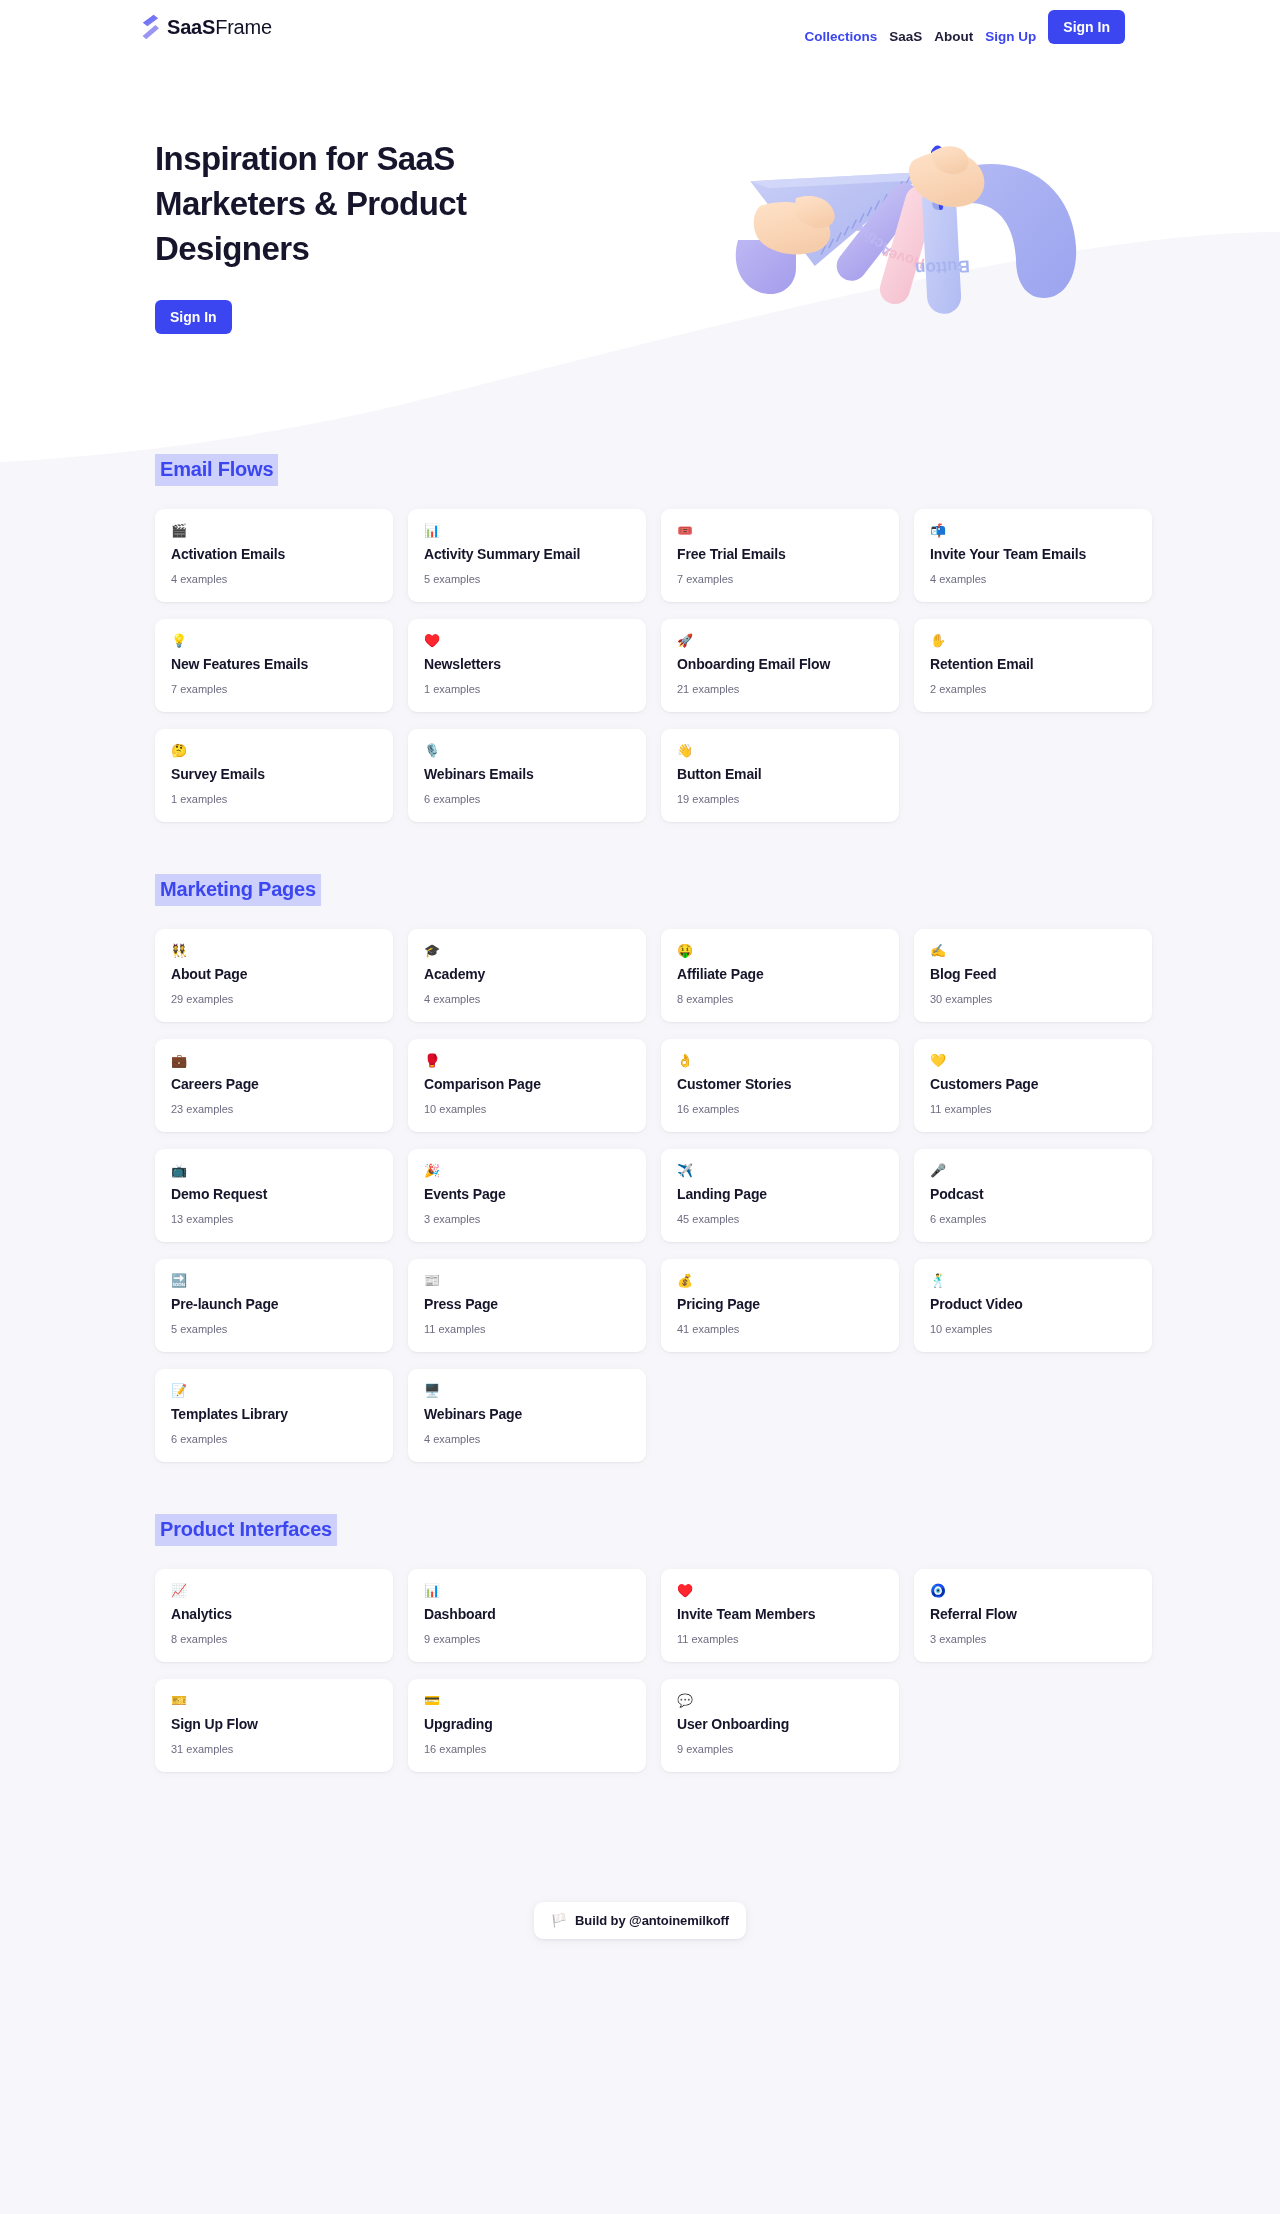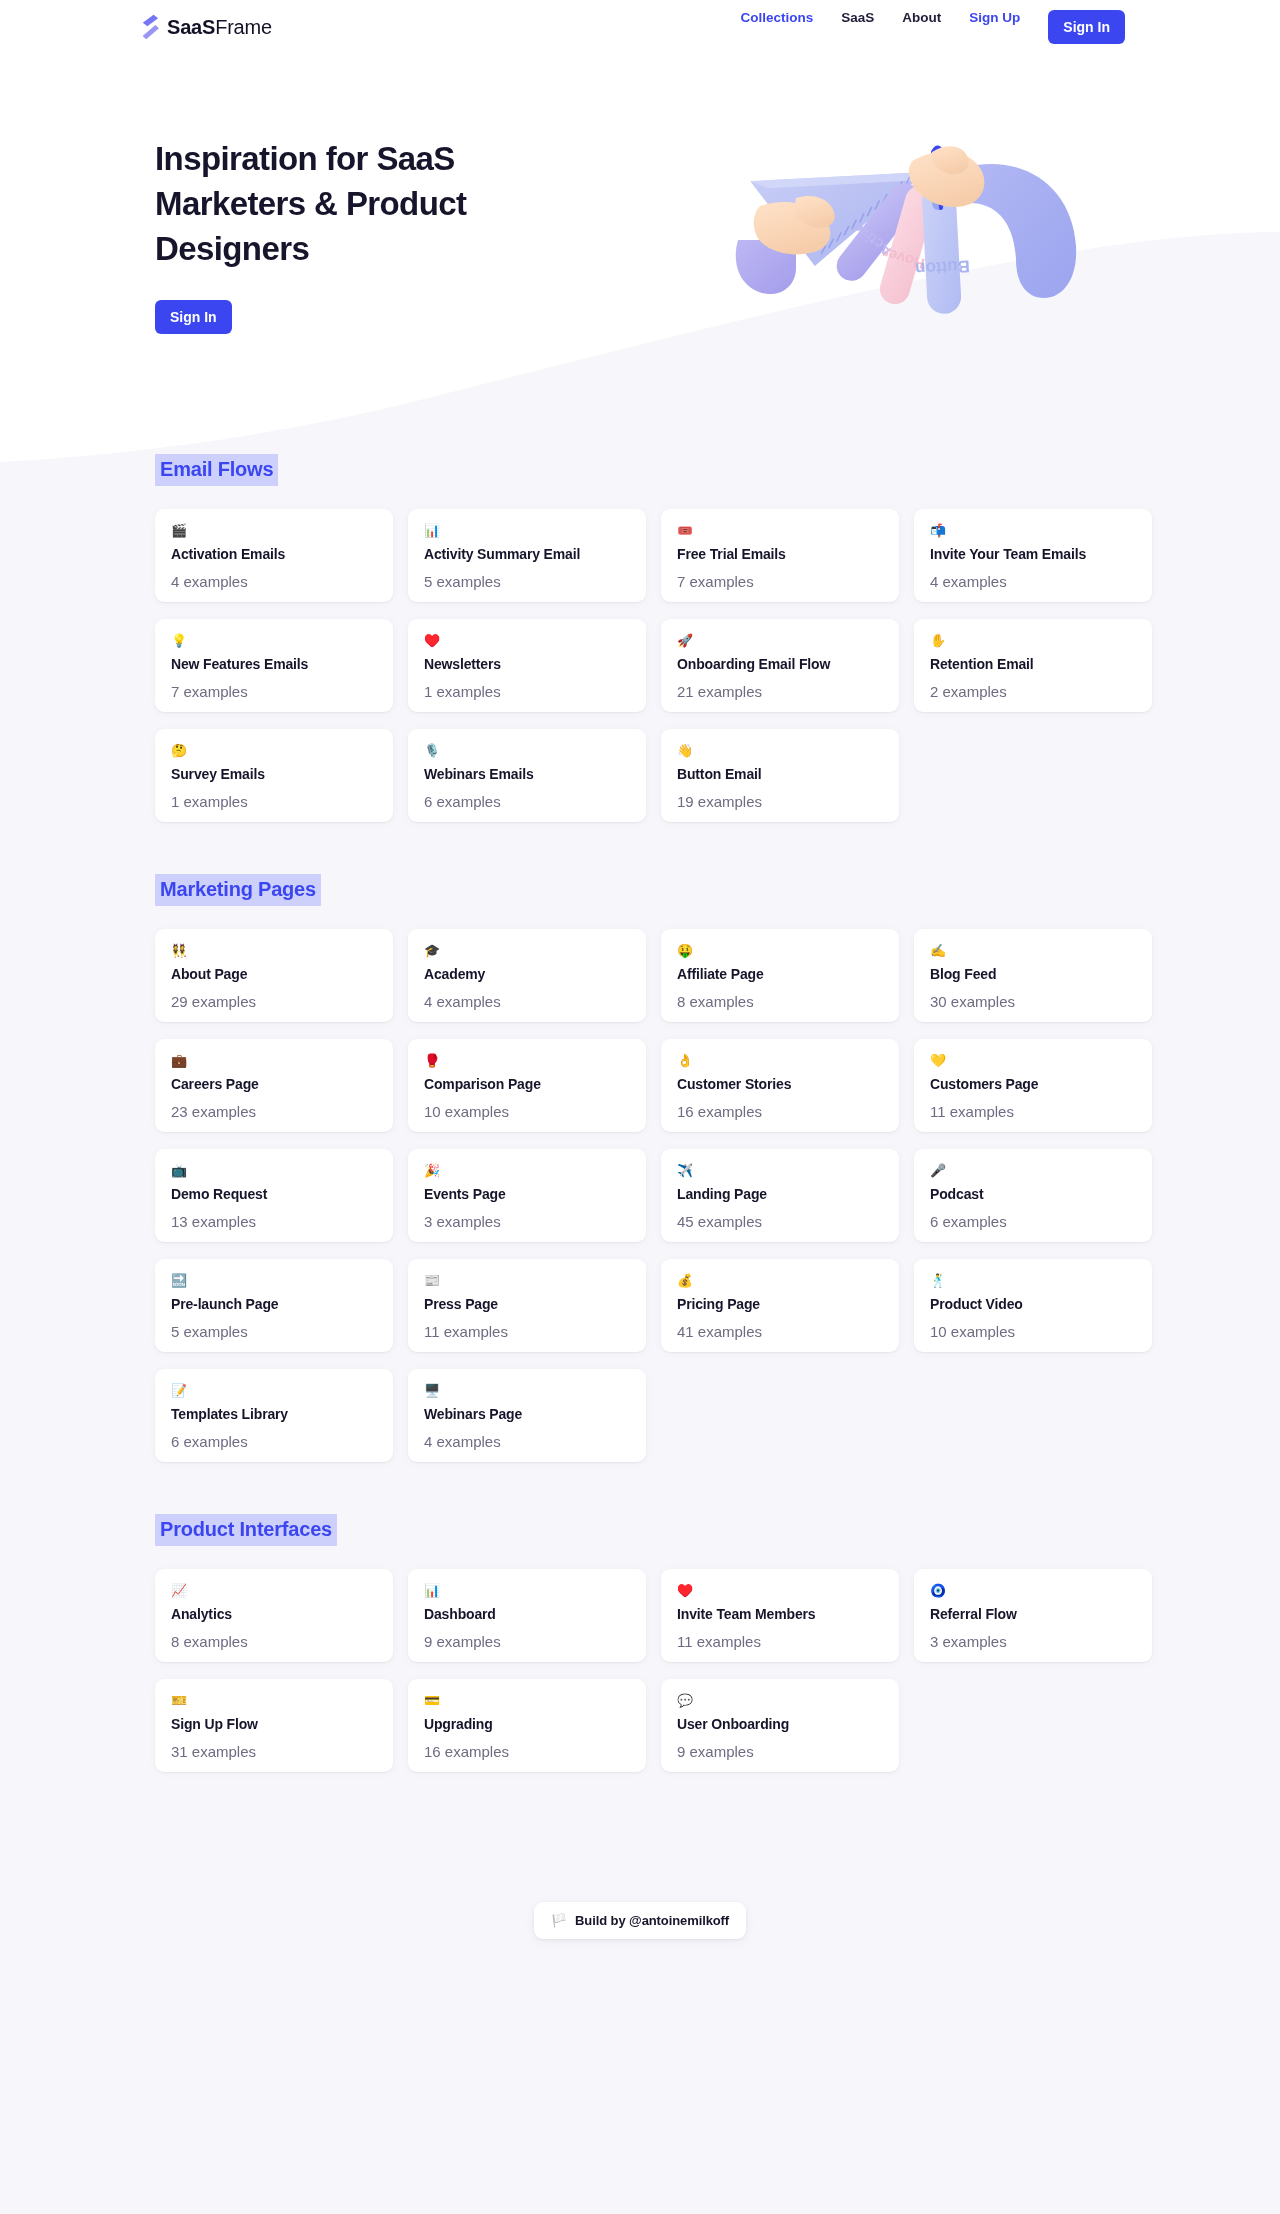--- a/index.html
+++ b/index.html
@@ -56,22 +56,22 @@
     font-size: 20px;
     letter-spacing: -0.2px;
     color: #121127;
     font-weight: 400;
     white-space: nowrap;
   }
   .brand-text b { font-weight: 700; }
 
   .nav {
     display: flex;
-    align-items: flex-start;
-    gap: 28px;
+    align-items: flex-end;
+    gap: 12px;
   }
   .nav-link {
     font-size: 13.5px;
     font-weight: 700;
     color: #1f1d37;
     text-decoration: none;
     white-space: nowrap;
   }
   .nav-link.accent { color: #3b46f1; }
 
@@ -177,21 +177,21 @@
     margin-top: 8px;
     font-size: 14px;
     font-weight: 700;
     color: #16152b;
     letter-spacing: -0.15px;
     line-height: 1.25;
     white-space: nowrap;
   }
   .card-meta {
     margin-top: 9px;
-    font-size: 15px;
+    font-size: 11px;
     color: #6d6c82;
     line-height: 1.2;
   }
 
   
   .footer {
     position: relative;
     z-index: 2;
     width: 1280px;
     display: flex;

